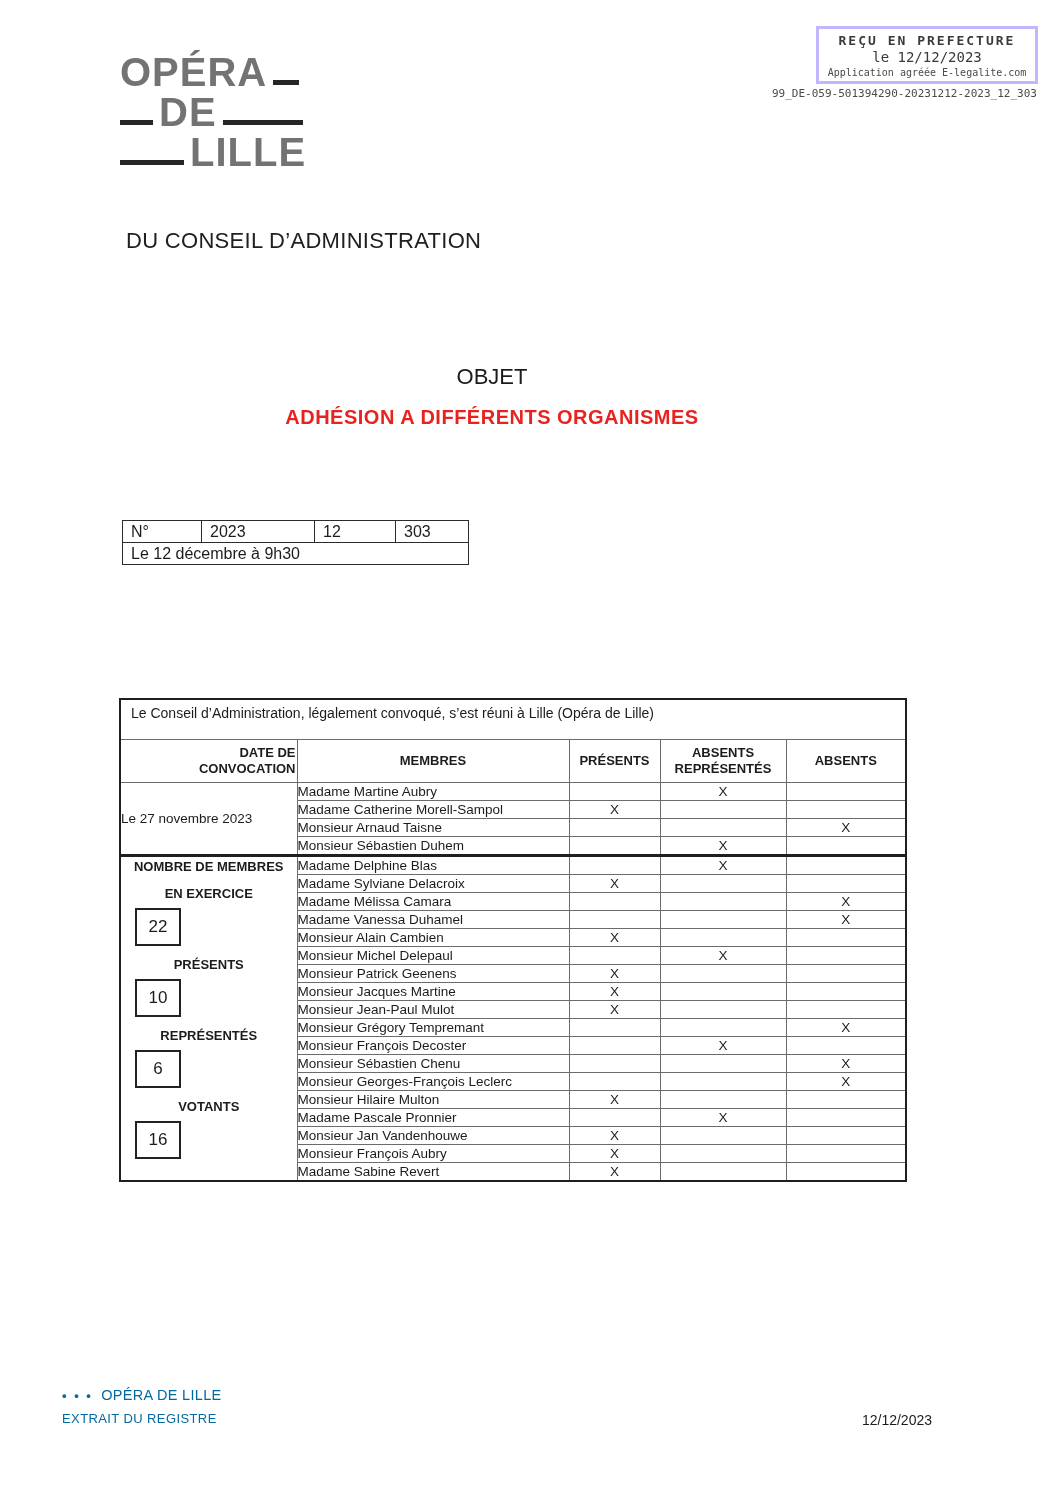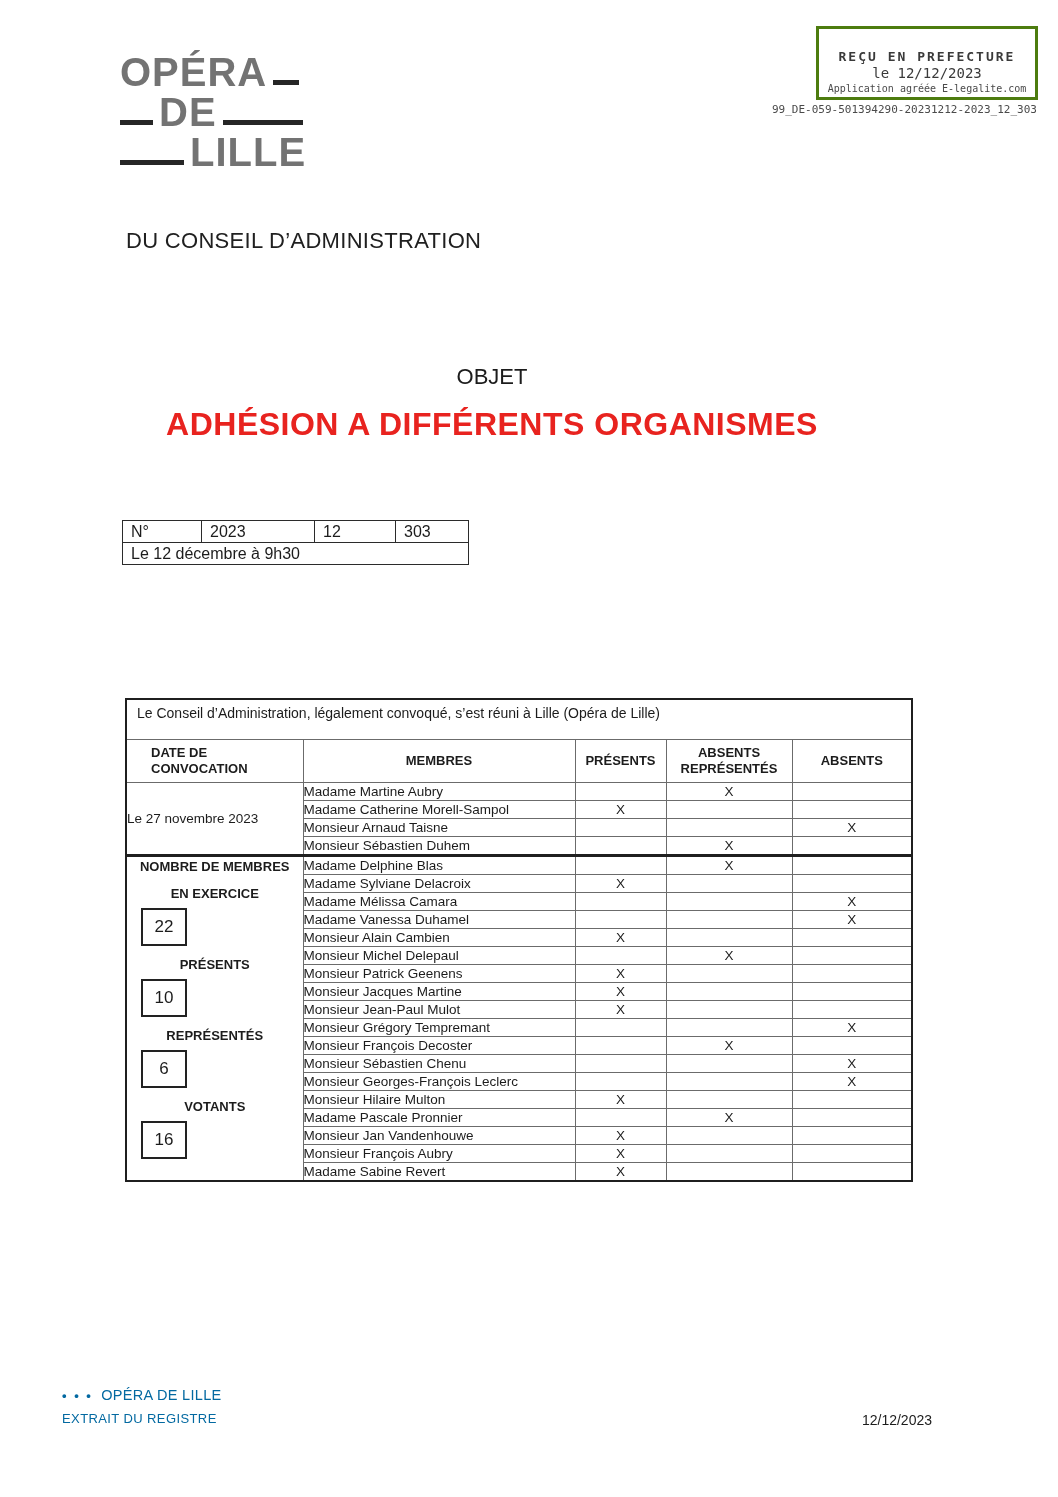--- a/index.html
+++ b/index.html
@@ -10,43 +10,43 @@
 
   
   .logo { position:absolute; left:120px; top:52px; color:#737373; font-weight:bold; }
   .logo-row { display:flex; align-items:flex-end; font-size:40px; line-height:40px; letter-spacing:1px; }
   .logo-bar { height:5px; background:#262626; margin:0 0 7px 0; display:inline-block; }
   .lb-after { margin-left:6px; }
   .lb-before { margin-right:6px; }
 
   
   .stamp { position:absolute; left:772px; top:26px; width:266px; font-family:"DejaVu Sans Mono", monospace; color:#3a3a3a; }
-  .stamp-box { border:3px solid #4d7c0f; text-align:center; padding:20px 2px 3px 2px;margin-left:44px; }
+  .stamp-box { border:3px solid #c4b5fd; text-align:center; padding:4px 2px 3px 2px;margin-left:44px; }
   .stamp-line1 { font-size:13px; font-weight:bold; letter-spacing:2px; white-space:nowrap; }
   .stamp-line2 { font-size:14px; margin-top:1px; }
   .stamp-line3 { font-size:10px; margin-top:2px; color:#4a4a4a; }
   .stamp-code { font-size:11px; margin-top:3px; color:#4a4a4a; white-space:nowrap; }
 
   
   .doc-heading { position:absolute; left:126px; top:226px; font-size:22px; line-height:30px; letter-spacing:0.3px; color:#202020; }
   .objet { position:absolute; left:126px; top:364px; width:732px; text-align:center; font-size:22px; color:#1c1c1c; }
   .red-title { position:absolute; left:126px; top:406px; width:732px; text-align:center;
-               font-size:32px; font-weight:bold; letter-spacing:0.5px; }
+               font-size:20px; font-weight:bold; letter-spacing:0.5px; }
 
   
   .ref-table { position:absolute; left:122px; top:520px; border-collapse:collapse; font-size:16px; color:#1c1c1c; }
   .ref-table td { border:1.5px solid #2b2b2b; height:21px; padding:0 8px; line-height:20px; white-space:nowrap; }
 
   
-  .council-table { position:absolute; left:125px; top:698px; border-collapse:collapse; table-layout:fixed;
+  .council-table { position:absolute; left:119px; top:698px; border-collapse:collapse; table-layout:fixed;
                    width:786px; font-size:13.5px; color:#1c1c1c; border:2px solid #1f1f1f; }
   .council-table td { border:1px solid #6b6b6b; overflow:hidden; }
   .council-table .caption { height:30px; vertical-align:top; padding:5px 4px 4px 10px; font-size:14px; }
   .council-table .hdr td { height:40px; font-weight:bold; font-size:13px; text-align:center; vertical-align:middle; line-height:1.25; }
-  .council-table .hdr .hdr-left { text-align:left; padding-left:24px; }
+  .council-table .hdr .hdr-left { text-align:right; padding-left:24px; }
   .council-table tr.member-row td { height:17px; padding:0; line-height:16px; }
   .council-table td.name-cell { padding-left:9px; text-align:left; }
   .council-table td.mark-cell { text-align:center; }
   .council-table tr.thick-top td { border-top:3px solid #1f1f1f; }
   td.convocation-cell { vertical-align:middle; padding-left:10px; font-size:13.5px; }
   td.panel-cell { vertical-align:top; padding:2px 4px 0 8px;text-align:center; }
   .panel-title { font-weight:bold; font-size:13px; padding-top:2px; white-space:nowrap; }
   .stat-label { font-weight:bold; font-size:13px; margin-top:11px; white-space:nowrap; }
   .stat-box { width:42px; height:34px; border:2px solid #222222; margin:6px 0 0 14px;
               display:flex; align-items:center; justify-content:center; font-size:17px; }

